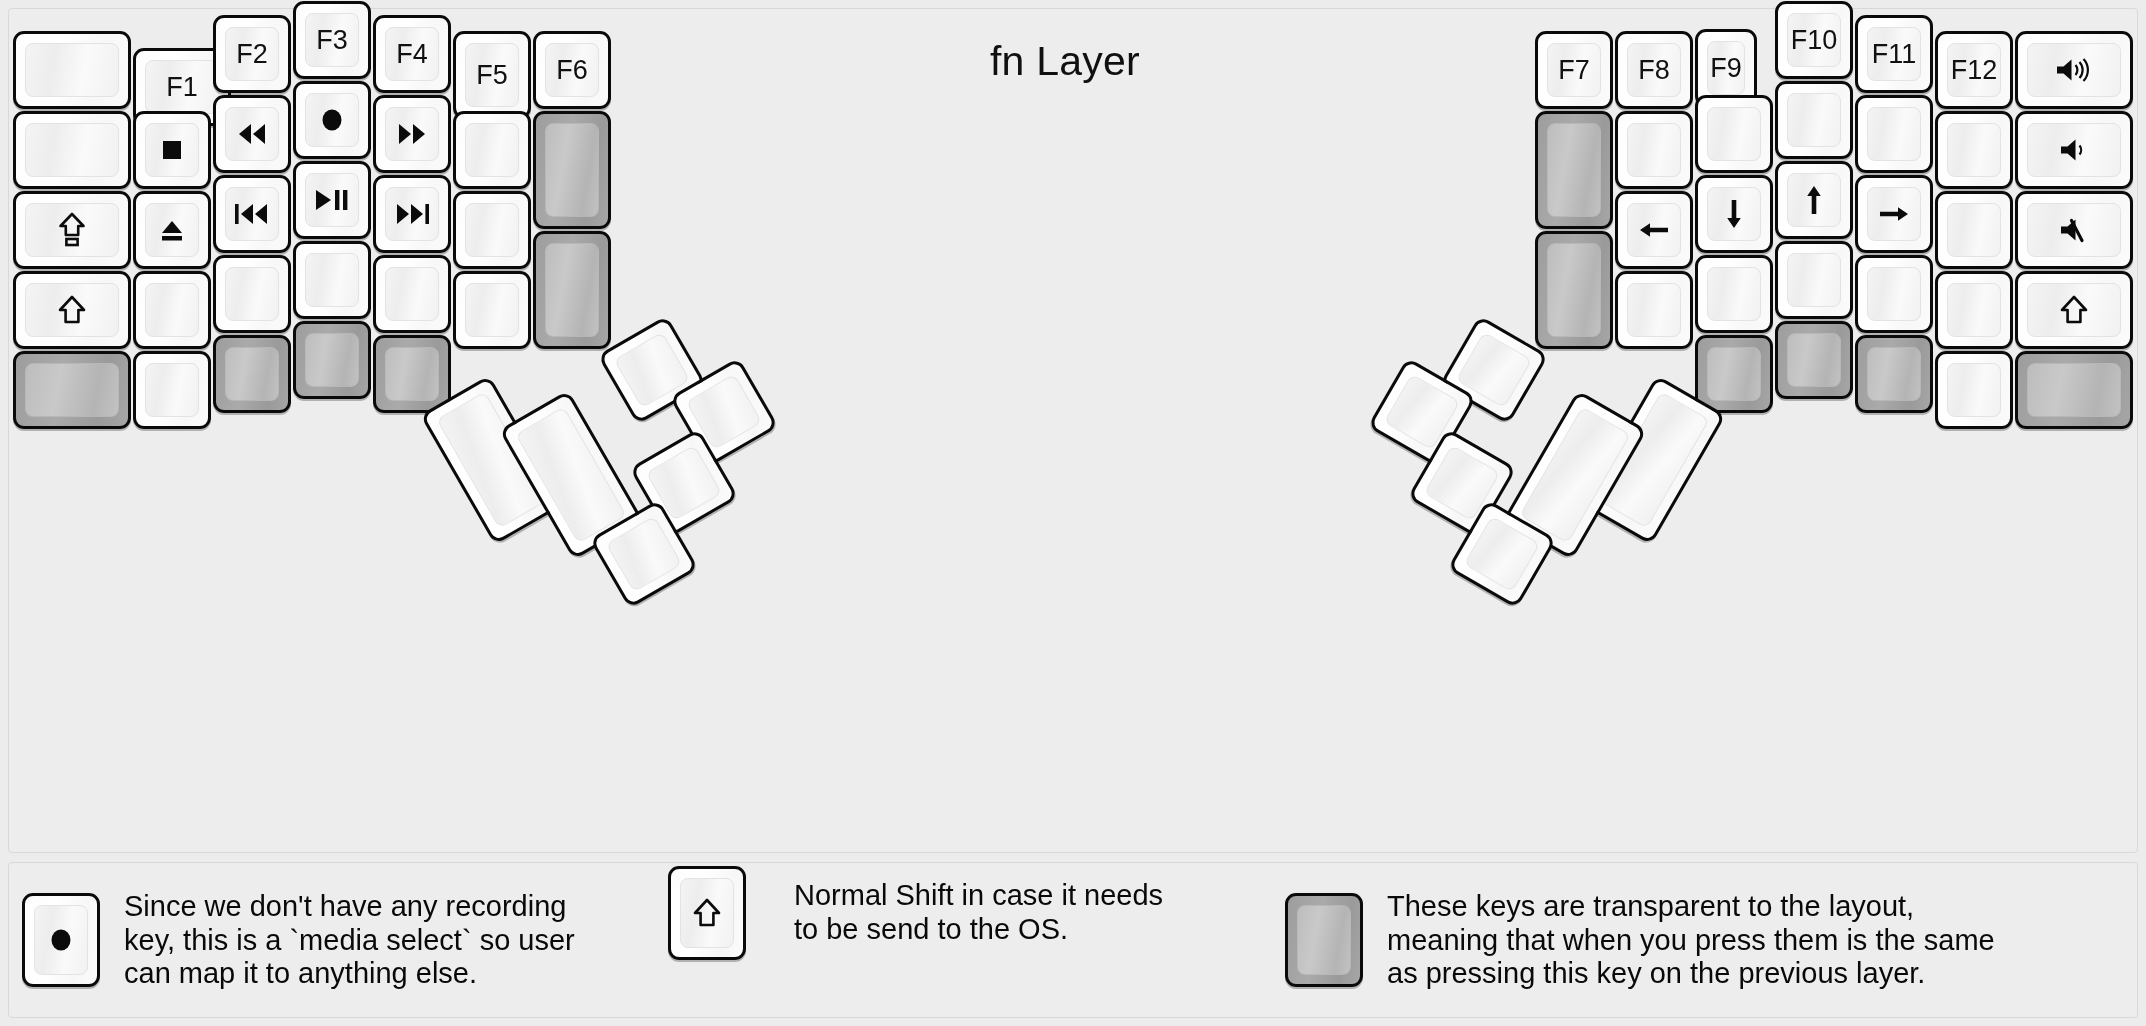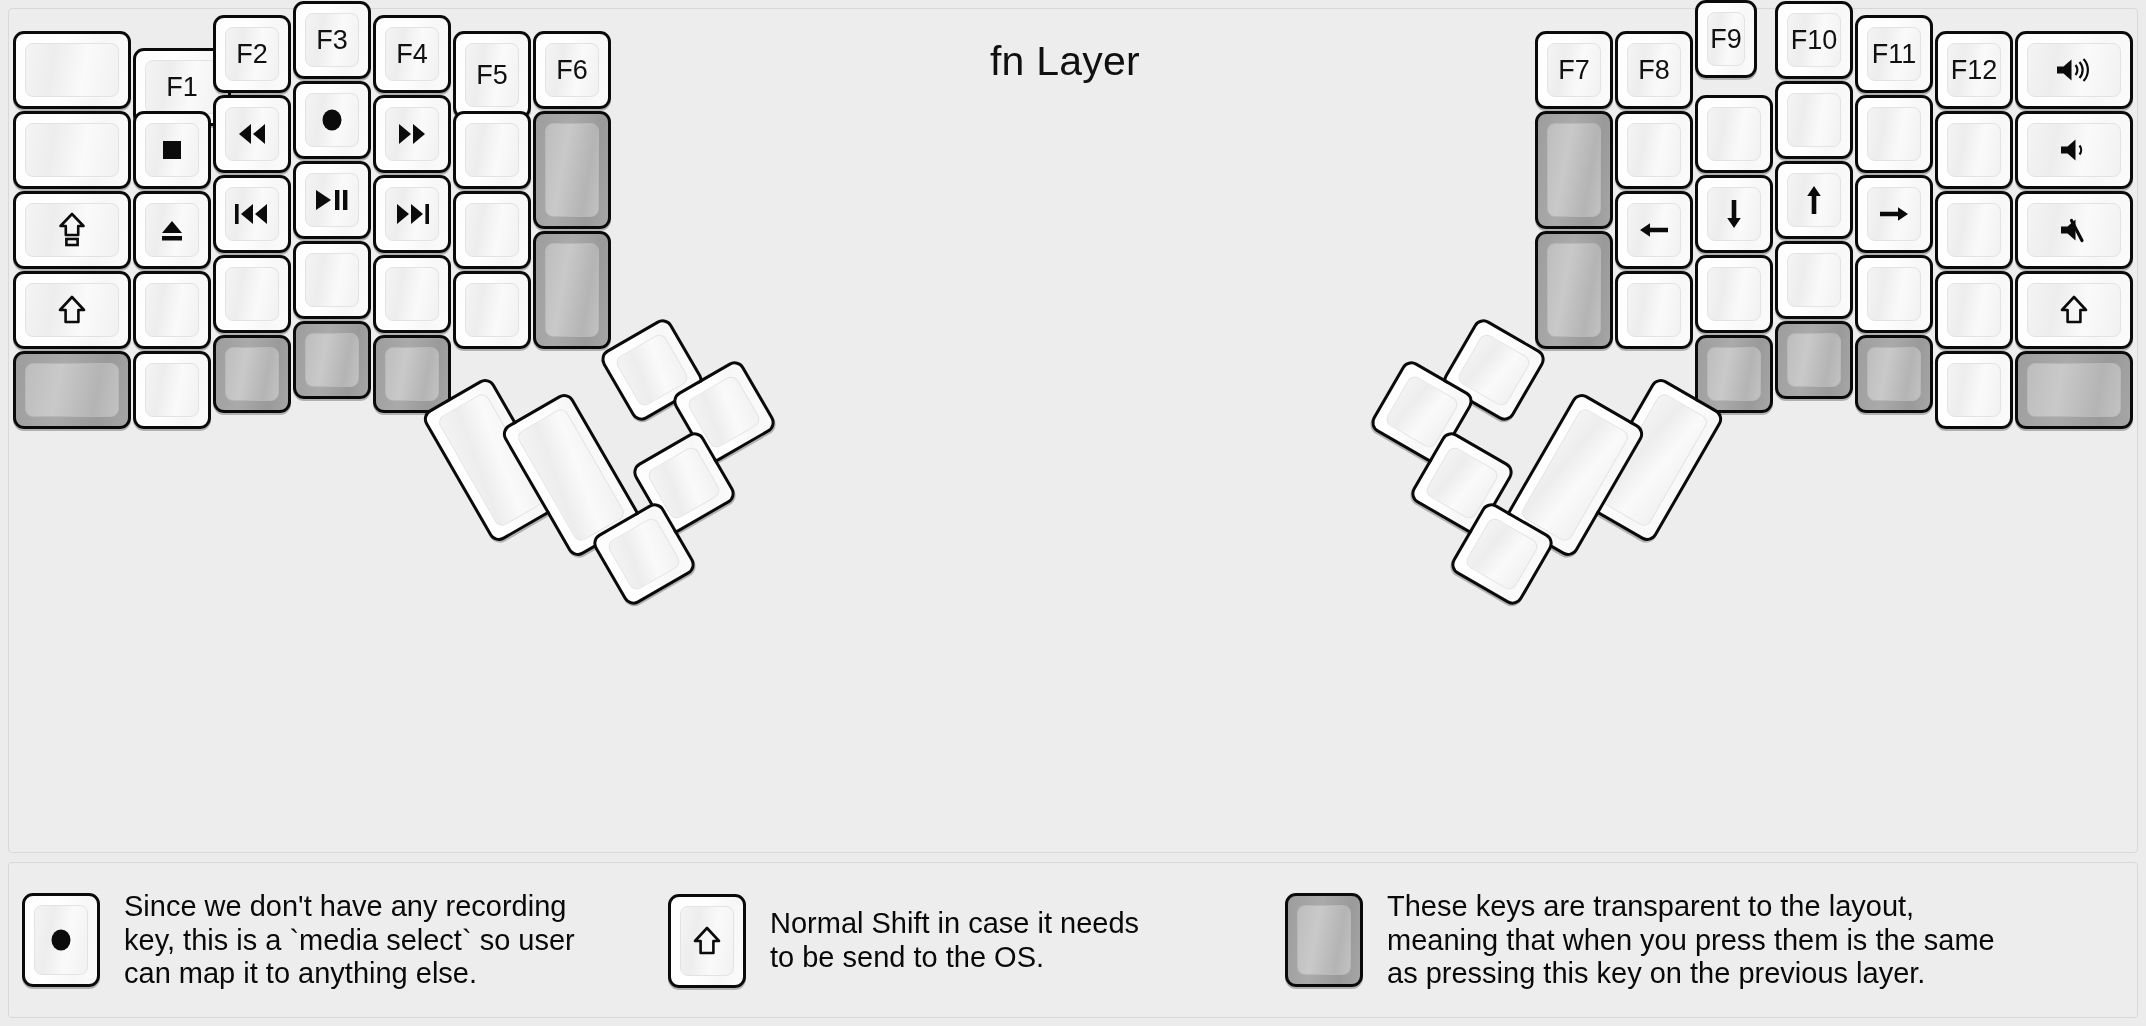--- a/index.html
+++ b/index.html
@@ -284,21 +284,21 @@
           <span class="legend gly">
             <svg class="gsvg" width="34" height="26" viewBox="0 0 34 26" xmlns="http://www.w3.org/2000/svg">
               <path d="M3 13 L13 6.2 L13 10.7 L31 10.7 L31 15.3 L13 15.3 L13 19.8 Z" fill="#0b0b0b"></path>
             </svg>
           </span>
         </div>
       </div>
       <div class="key" style="left: 1615px; top: 271px; width: 78px; height: 78px;">
         <div class="inner"></div>
       </div>
-      <div class="key" style="left: 1695px; top: 0; width: 62px; height: 78px; text-align: center;">
+      <div class="key" style="left: 1695px; top: 29px; width: 62px; height: 78px; text-align: center;">
         <div class="inner">
           <span class="legend">F9</span>
         </div>
       </div>
       <div class="key" style="left: 1695px; top: 95px; width: 78px; height: 78px;">
         <div class="inner"></div>
       </div>
       <div class="key" style="left: 1695px; top: 175px; width: 78px; height: 78px;">
         <div class="inner">
           <span class="legend gly">
@@ -472,21 +472,21 @@
               <svg class="gsvg" width="30" height="30" viewBox="0 0 30 30" xmlns="http://www.w3.org/2000/svg">
                 <ellipse cx="15" cy="15" rx="9.5" ry="10.5" fill="#0b0b0b"></ellipse>
               </svg>
             </span>
           </div>
         </div>
         <div class="lgtext">Since we don't have any recording
 key, this is a `media select` so user
 can map it to anything else.</div>
       </div>
-      <div class="lgitem" style="left: 668px; top: 894px;">
+      <div class="lgitem" style="left: 668px; top: 866px; gap: 24px;">
         <div class="key lgkey" style="position: relative;">
           <div class="inner">
             <span class="legend gly">
               <svg class="gsvg" width="28" height="32" viewBox="0 0 28 32" xmlns="http://www.w3.org/2000/svg">
                 <path d="M14 3 L26 16 L20.4 16 L20.4 28 L7.6 28 L7.6 16 L2 16 Z" fill="none" stroke="#0b0b0b" stroke-width="2.6" stroke-linejoin="round"></path>
               </svg>
             </span>
           </div>
         </div>
         <div class="lgtext">Normal Shift in case it needs

